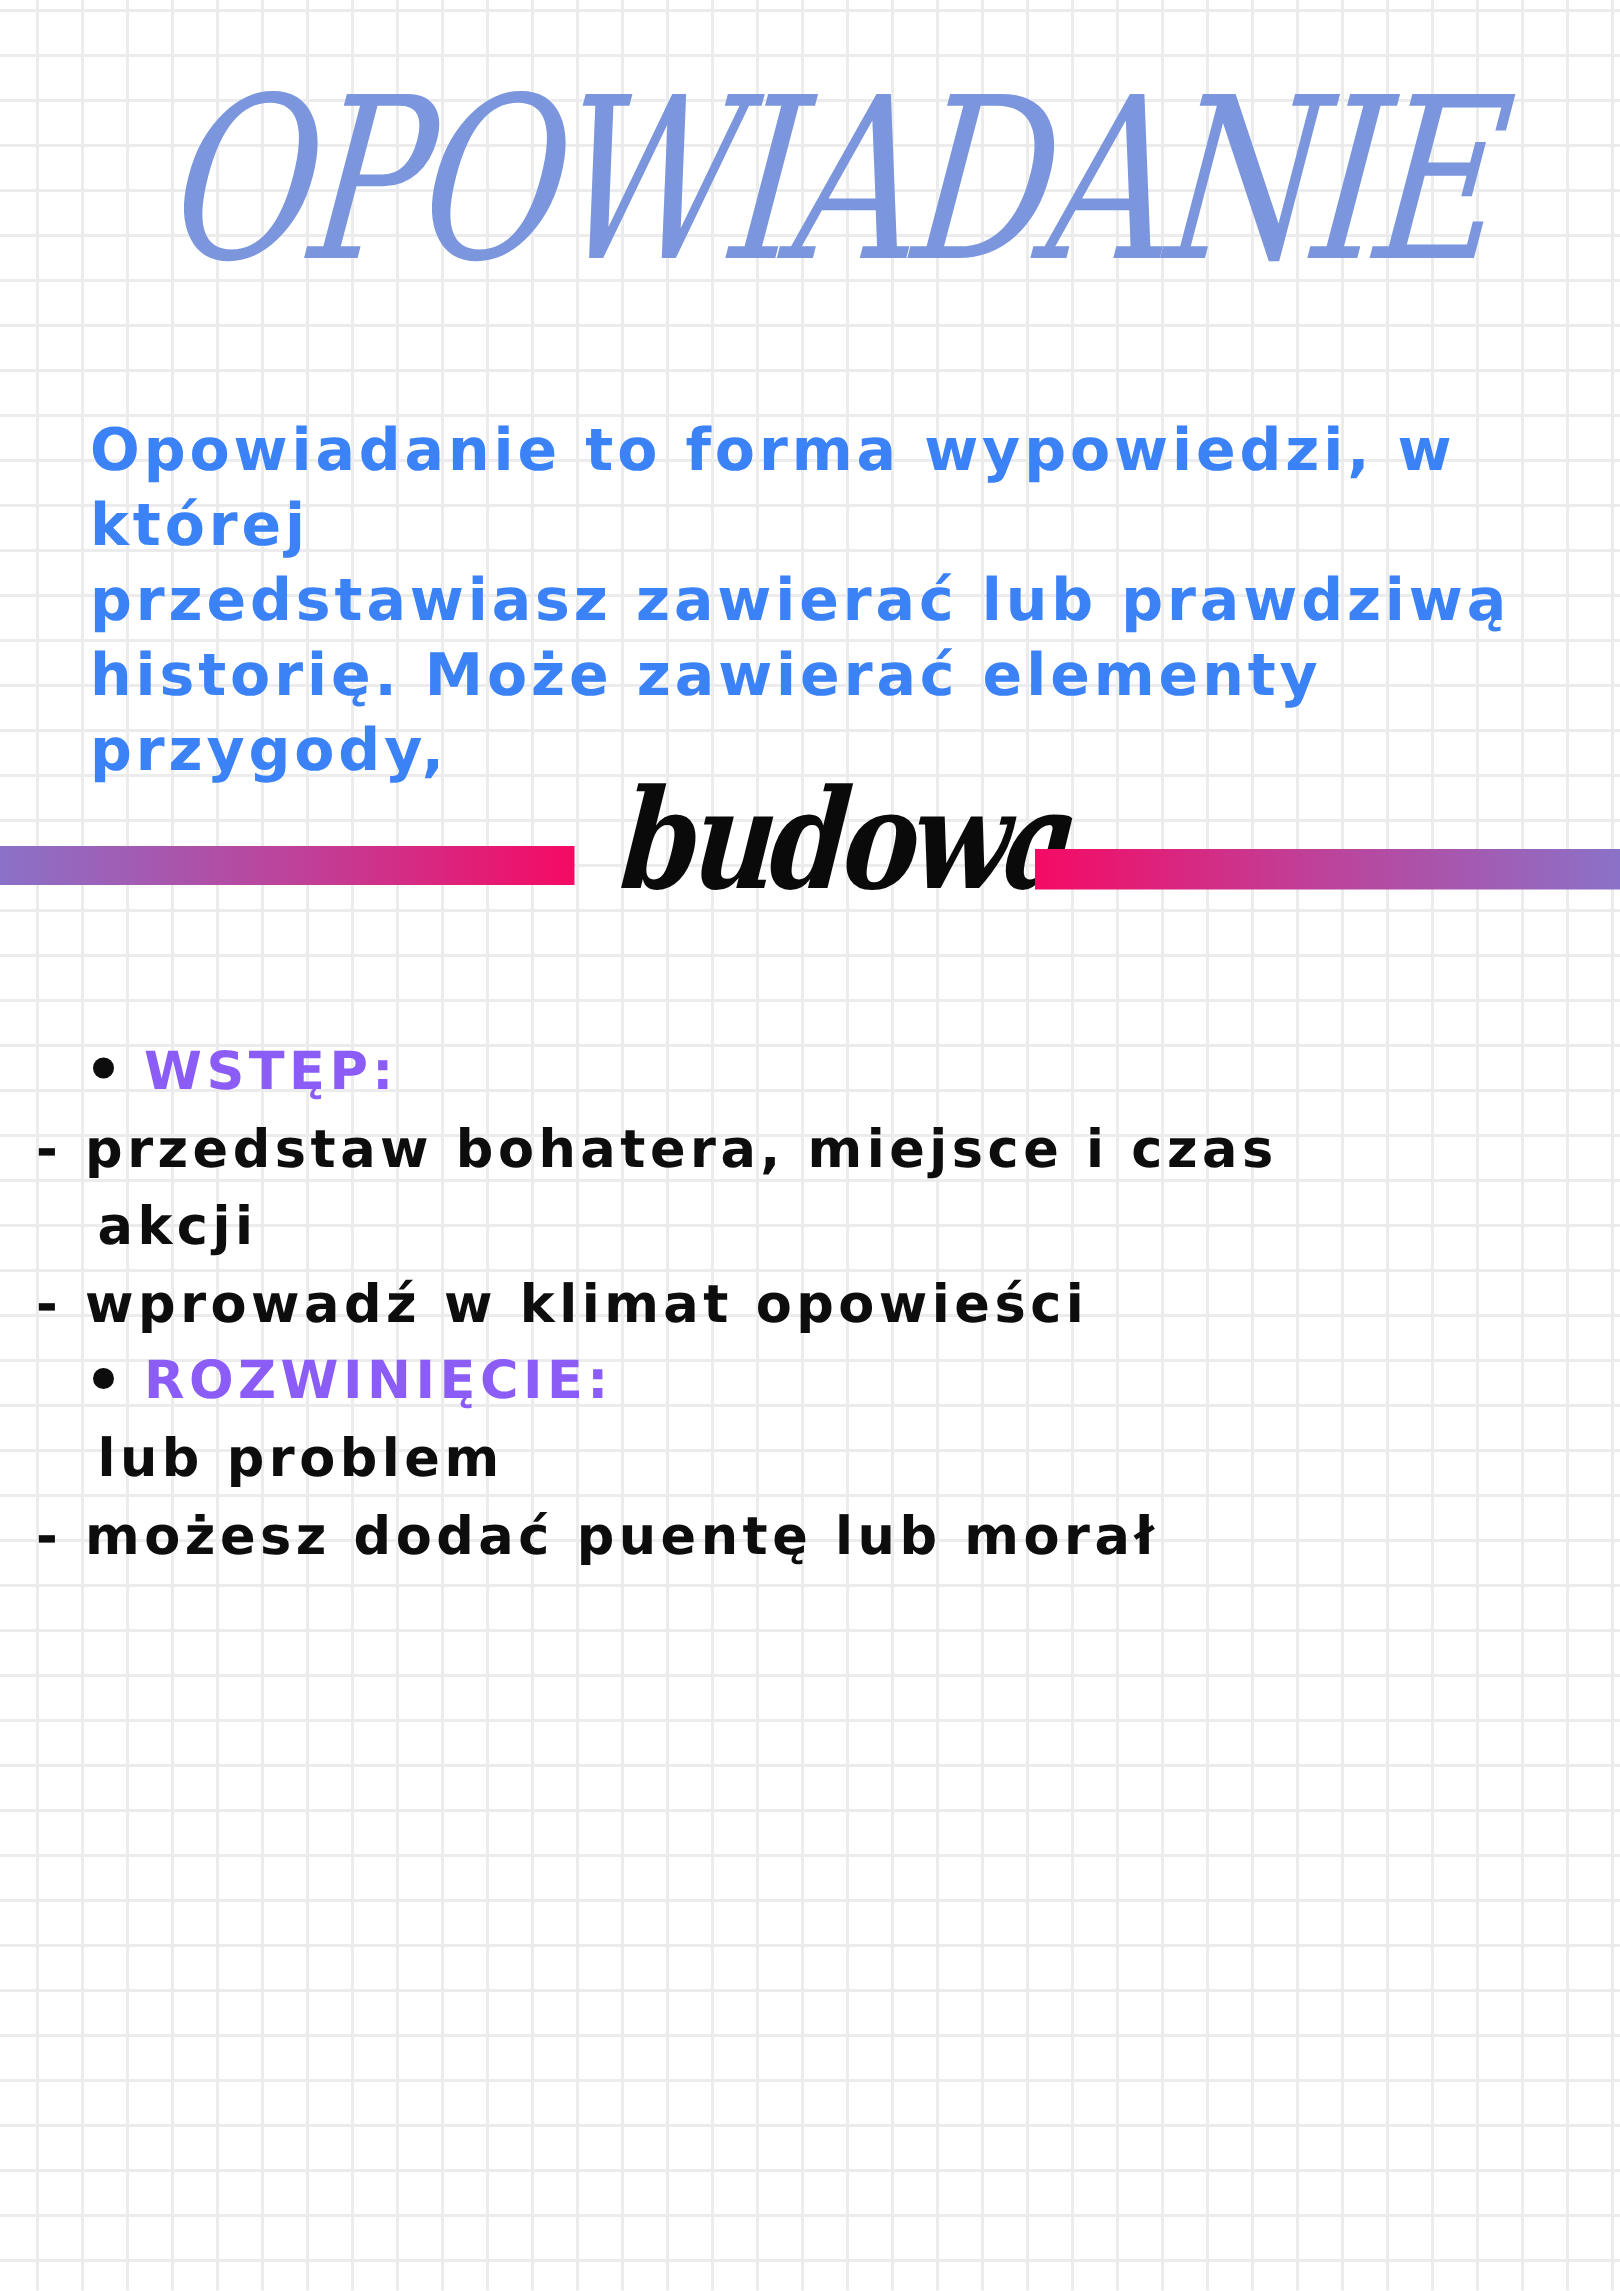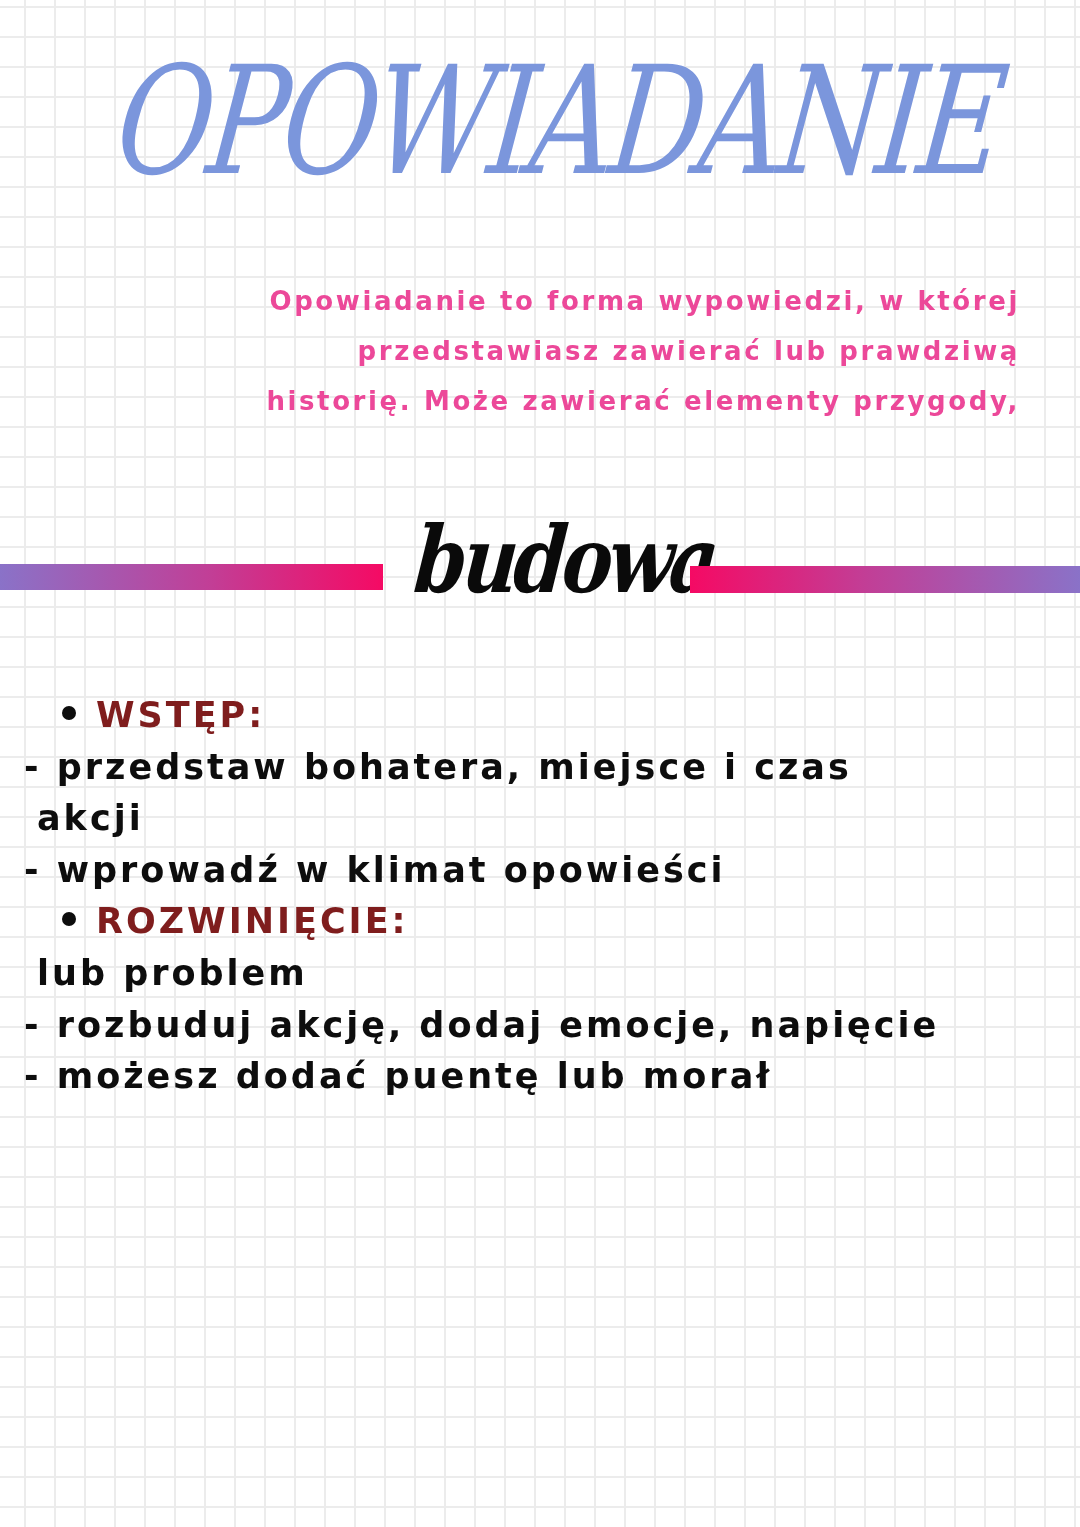--- a/index.html
+++ b/index.html
@@ -37,27 +37,27 @@
       transform: scaleX(0.78) skewX(-8deg);
       transform-origin: center;
       white-space: nowrap;
     }
 
     .intro {
       position: absolute;
       left: 60px;
       top: 276px;
       width: 960px;
-      text-align: right;
+      text-align: left;
       font-family: "DejaVu Sans", sans-serif;
       font-weight: bold;
-      font-size: 26px;
+      font-size: 39px;
       line-height: 50px;
       letter-spacing: 2.6px;
-      color: #ec4899;
+      color: #3b82f6;
     }
 
     .divider {
       position: absolute;
       left: 0;
       top: 500px;
       width: 1080px;
       height: 130px;
     }
     .bar-left {
@@ -118,26 +118,27 @@
       width: 14px;
       height: 14px;
       border-radius: 50%;
       background: #0d0d0d;
       margin-right: 20px;
       vertical-align: middle;
       position: relative;
       top: -4px;
     }
     .structure .part-label {
-      color: #7f1d1d;
+      color: #8b5cf6;
     }
     .structure .item-row {
     }
     .structure .wrap-row {
       padding-left: 13px;
+      margin-left: 28px;
     }
   </style>
 </head>
 <body>
 
 <div class="page-title">OPOWIADANIE</div>
 
 <div class="intro">
   <div>Opowiadanie to forma wypowiedzi, w której</div>
   <div>przedstawiasz zawierać lub prawdziwą</div>
@@ -156,16 +157,15 @@
     <span class="bullet"></span><span class="part-label">WSTĘP:</span>
   </div>
   <div class="row item-row">- przedstaw bohatera, miejsce i czas</div>
   <div class="row wrap-row">akcji</div>
   <div class="row item-row">- wprowadź w klimat opowieści</div>
 
   <div class="row heading-row">
     <span class="bullet"></span><span class="part-label">ROZWINIĘCIE:</span>
   </div>
   <div class="row wrap-row">lub problem</div>
-  <div class="row item-row">- rozbuduj akcję, dodaj emocje, napięcie</div>
 
   <div class="row item-row">- możesz dodać puentę lub morał</div>
 </div>
 
 </body></html>

